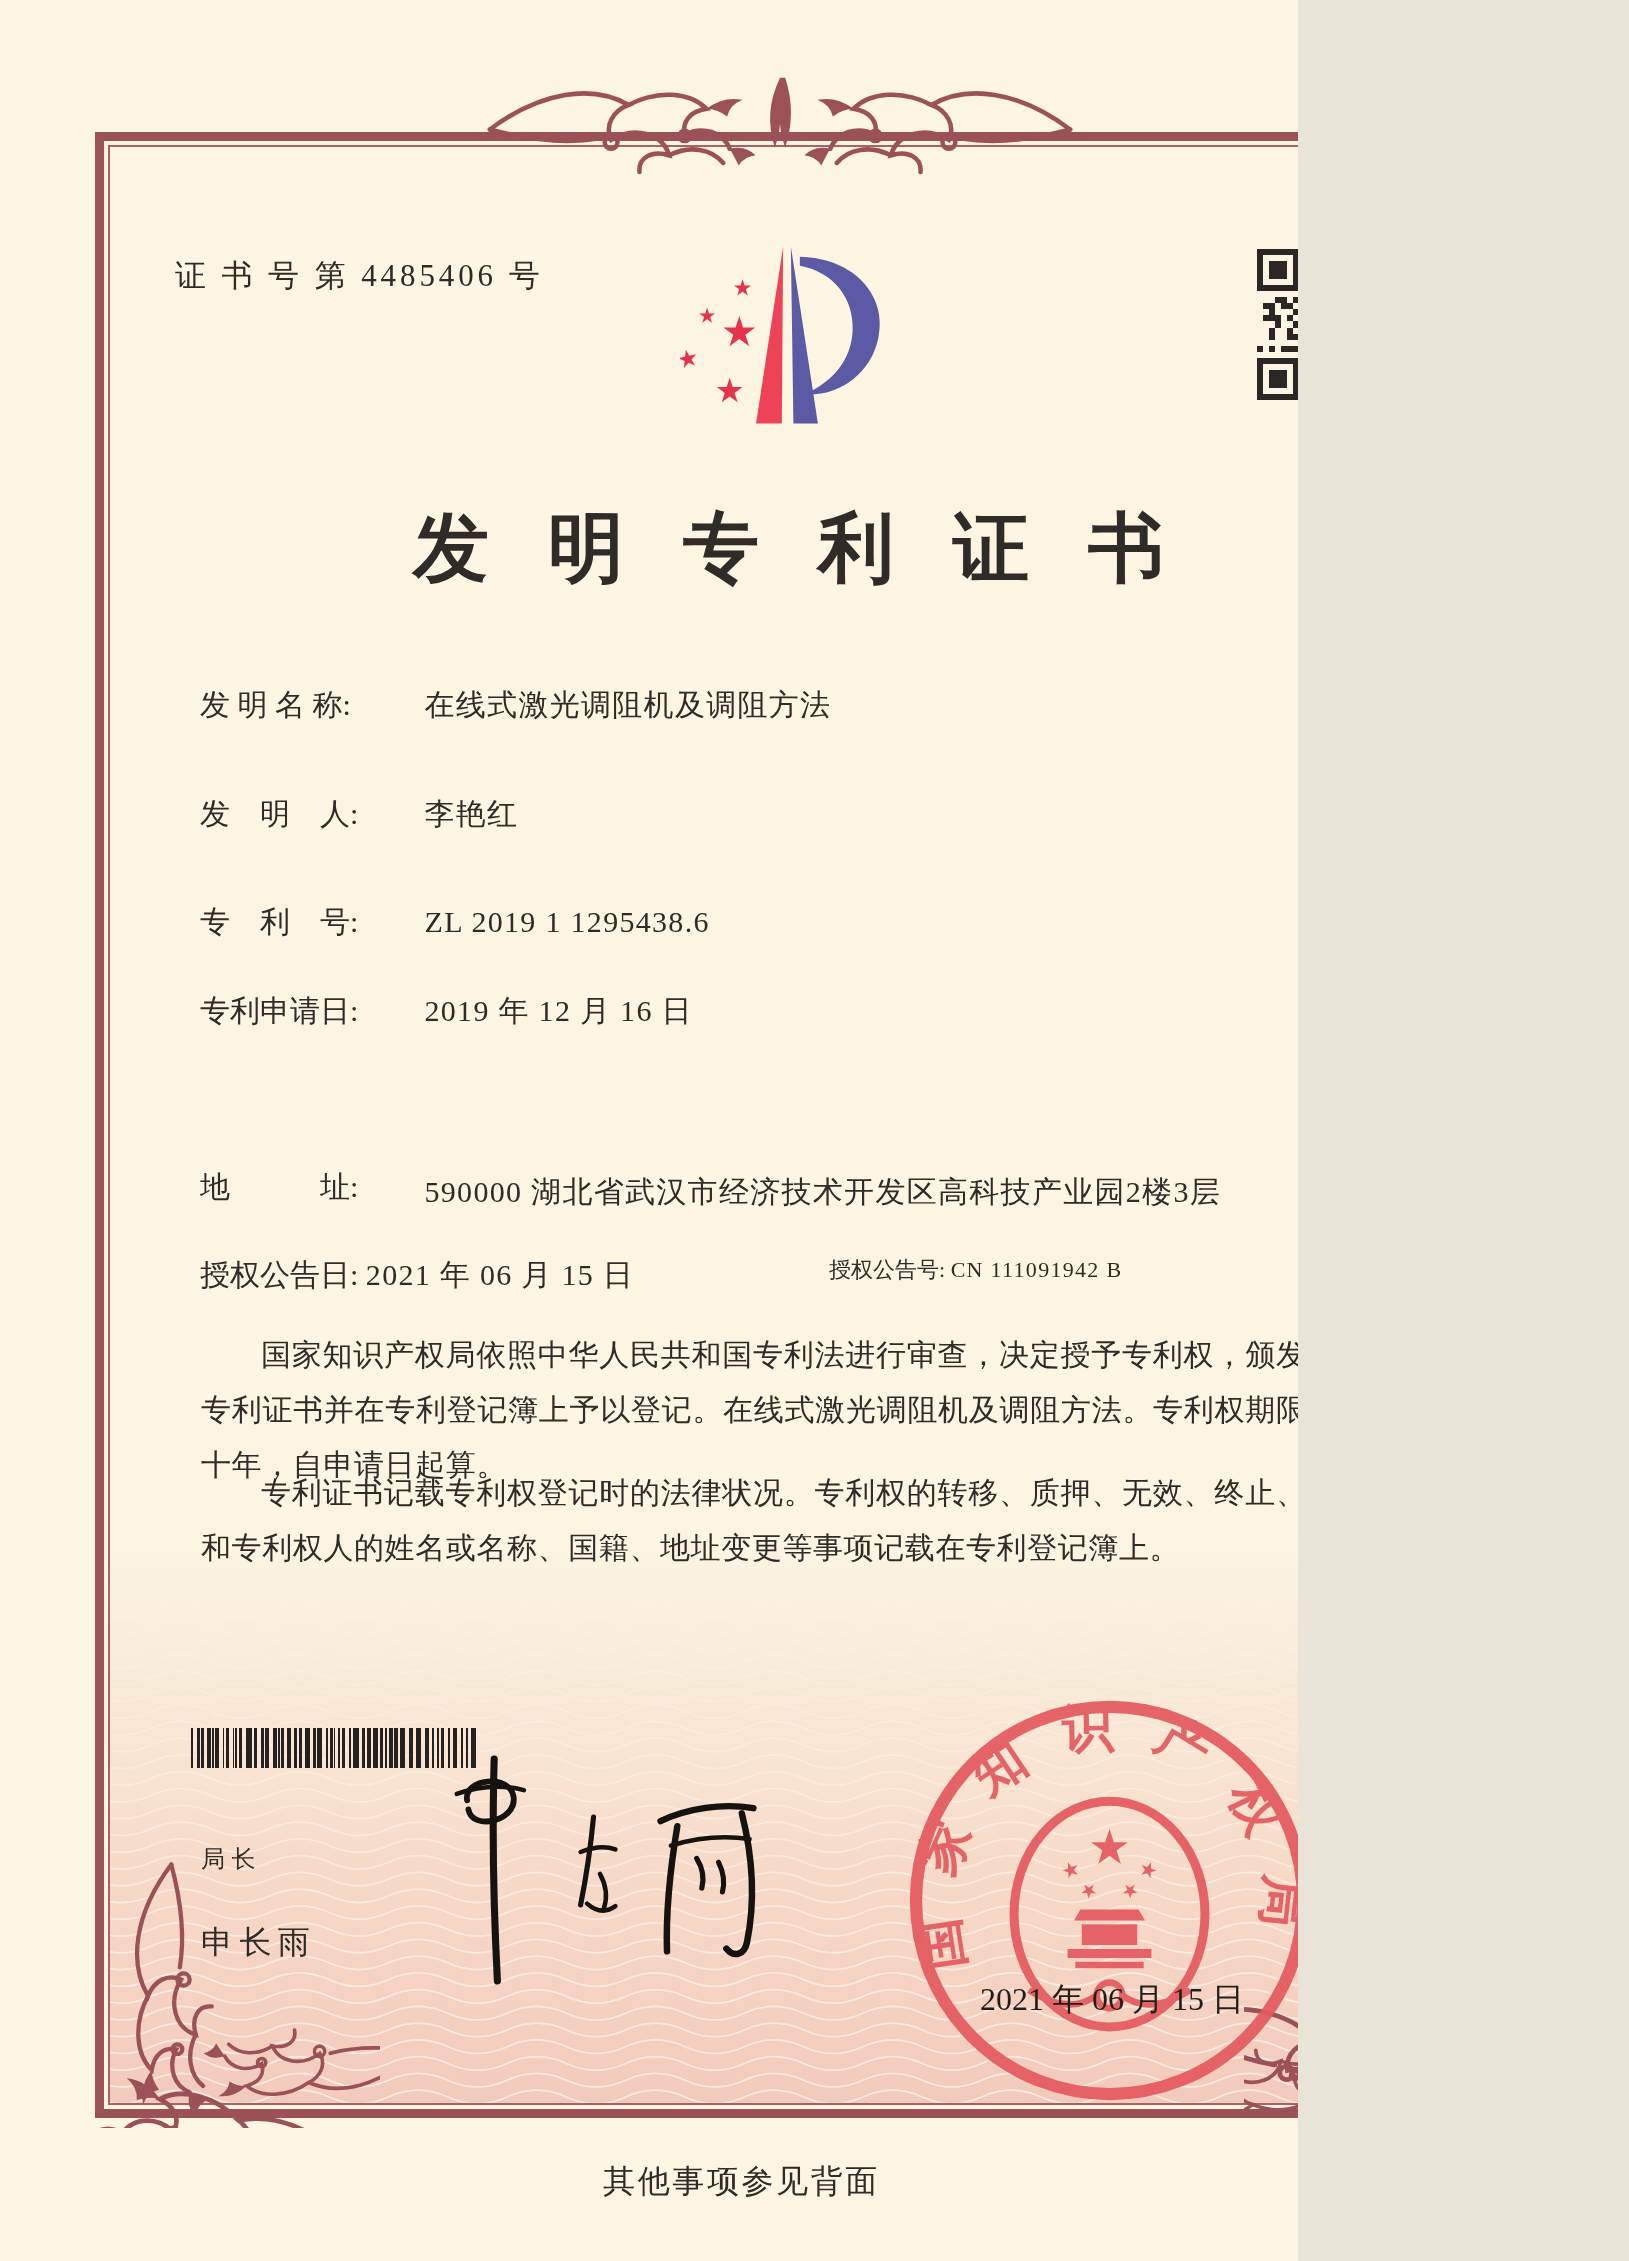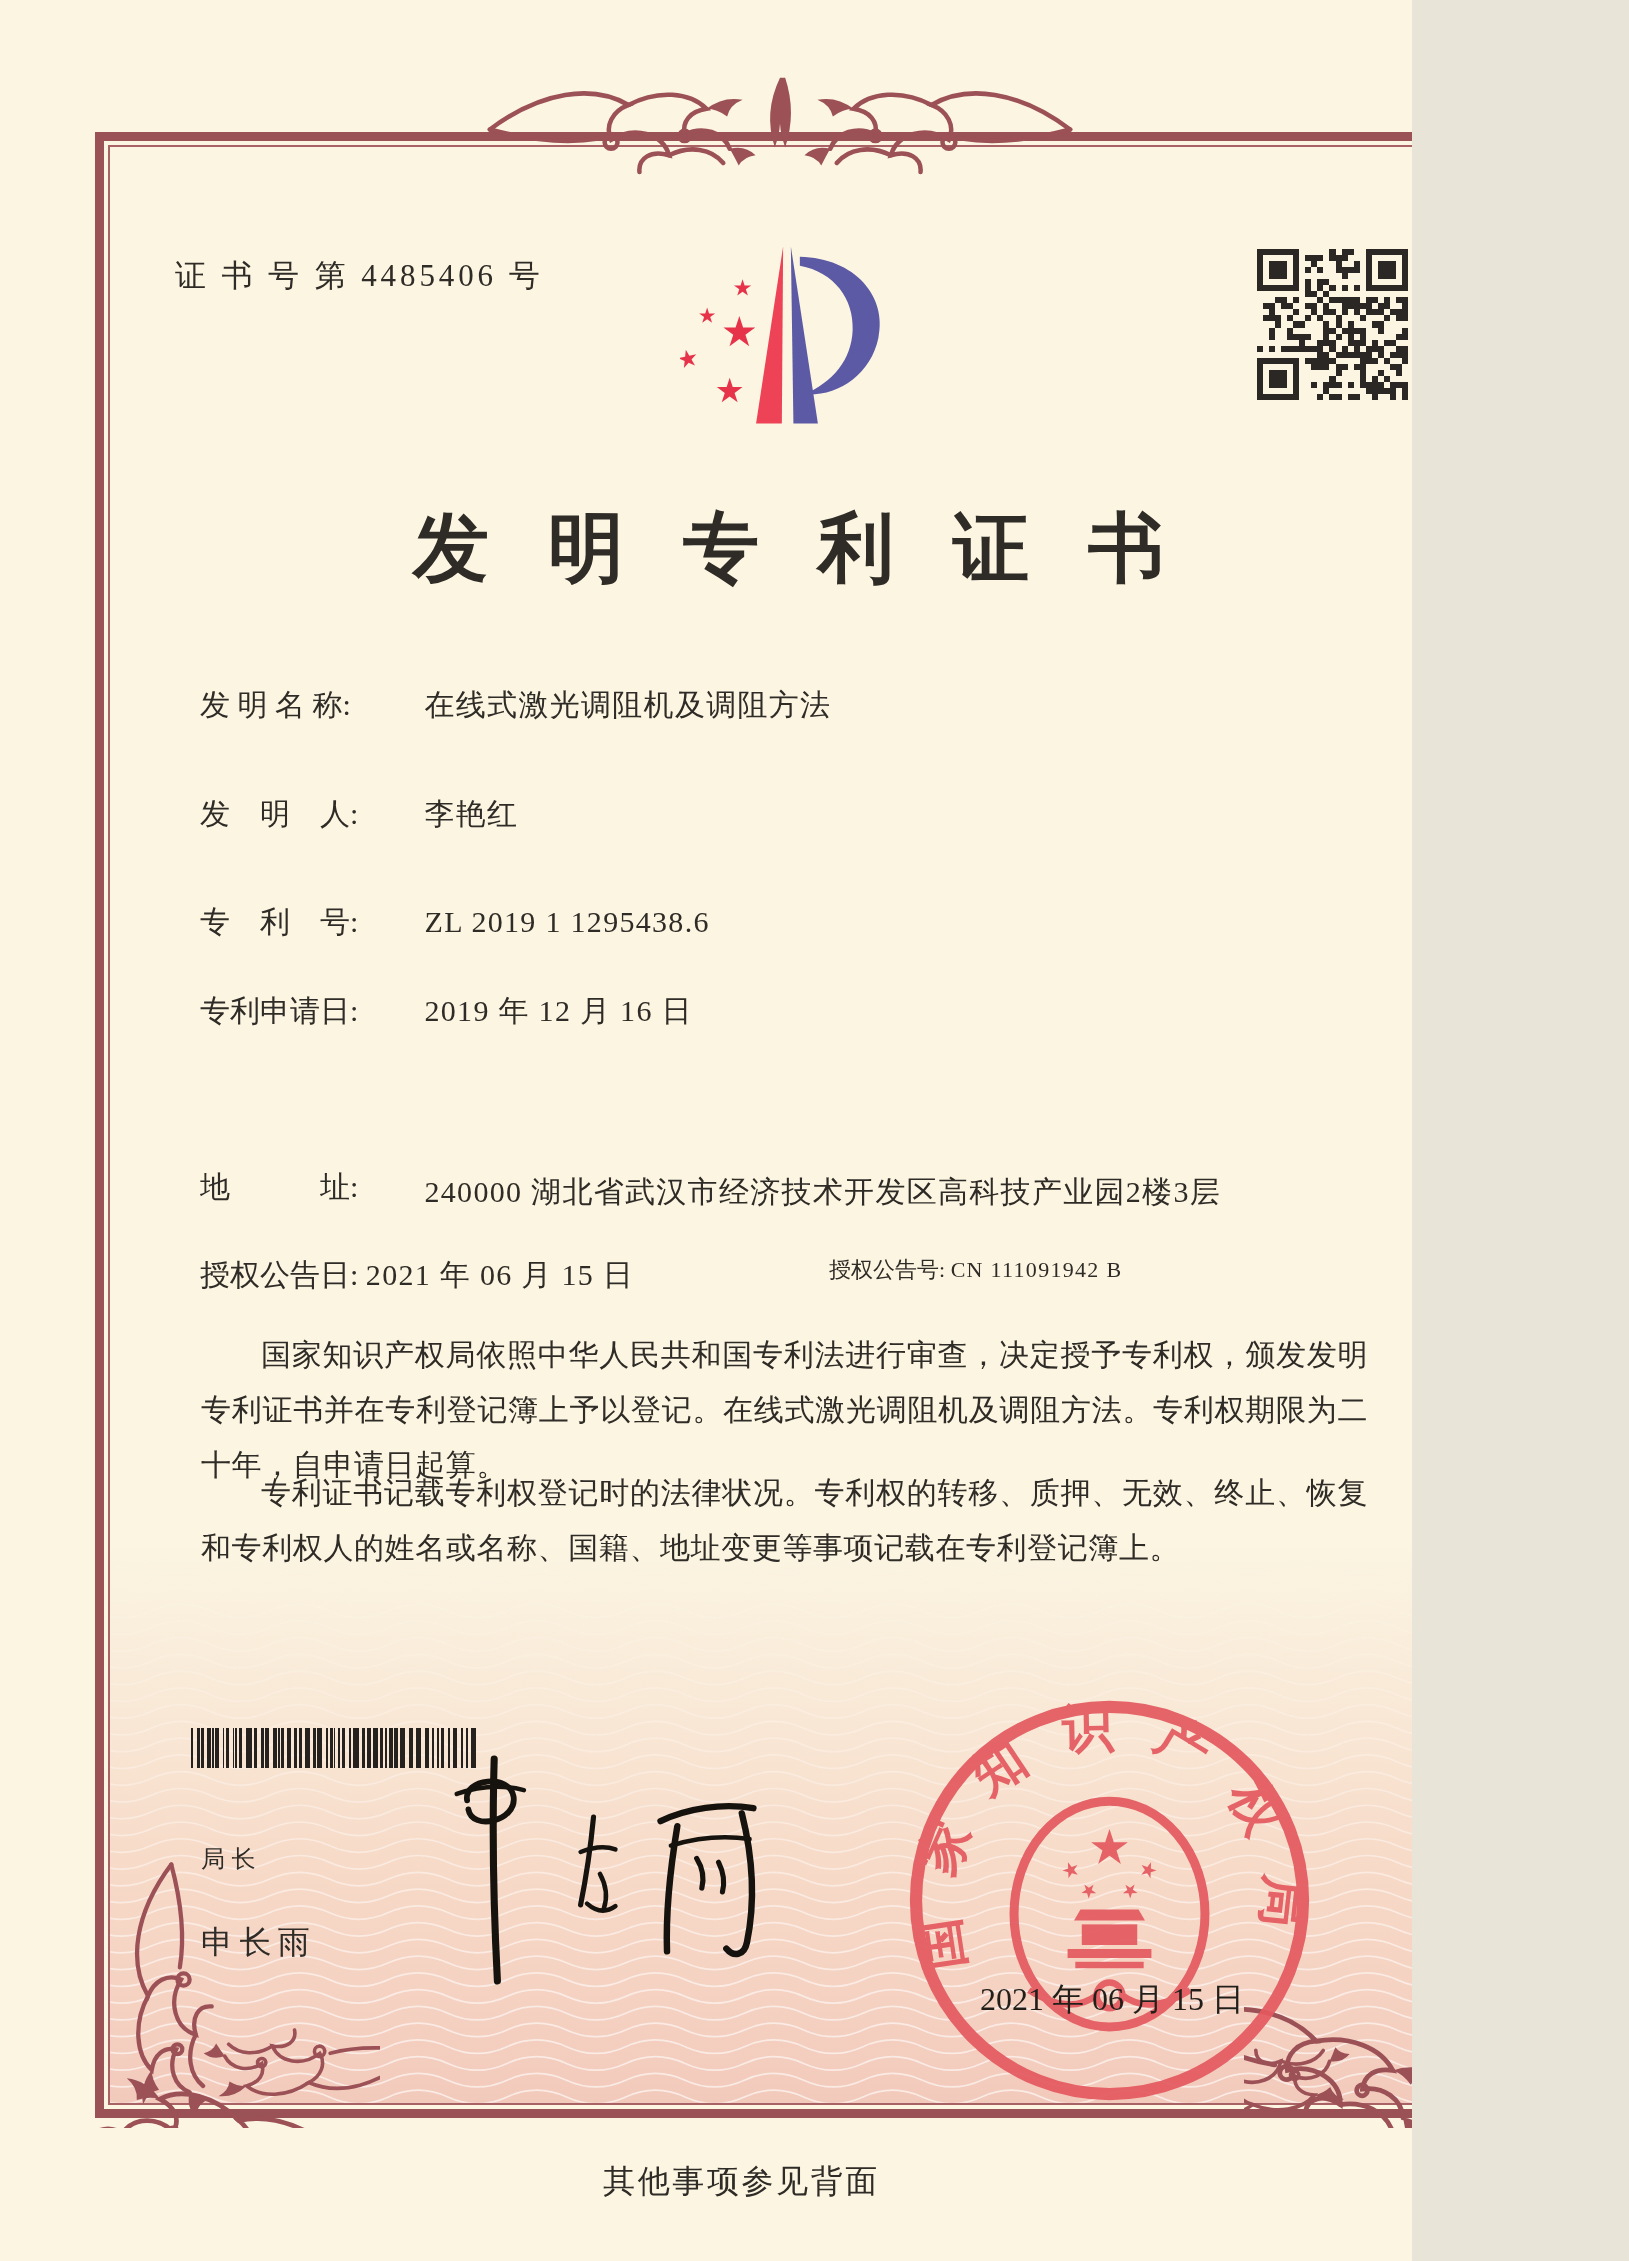--- a/index.html
+++ b/index.html
@@ -1,16 +1,16 @@
 <!DOCTYPE html>
 <html style="--maroon: #9a5257; --maroon2: #a96366; --sealred: #e4595f; --logored: #e73349; --logoblue: #5c59a5; --ink: #2f2b26;font-size:10.3px"><head>
 <meta charset="utf-8">
 <style>
   html,body{margin:0;padding:0;background:#e8e4d8;}
-  #page{position:relative;width:1412px;height:2261px;background:#fbf5e2;overflow:hidden;
+  #page{position:relative;width:1298px;height:2261px;background:#fbf5e2;overflow:hidden;
         font-family:"Liberation Serif","DejaVu Serif",serif;color:#2f2b26;}
   .abs{position:absolute;}
   
   #frame{left:95px;top:132px;width:1370px;height:1986px;border:9px solid var(--maroon);
          box-sizing:border-box;z-index:2;pointer-events:none;}
   #frame-inner{position:absolute;left:3.9px;top:3.9px;right:3.9px;bottom:3.9px;border:2.6px solid var(--maroon2);}
   
   #pink-zone{left:110px;top:1541px;width:1339px;height:562px;z-index:1;
     background:linear-gradient(180deg,rgba(247,221,205,0) 0%,rgba(247,219,202,.45) 28%,
                rgba(246,212,194,.85) 60%,#f4cfc0 88%,#f2cabb 100%);}
@@ -377,21 +377,21 @@
   <div class="abs row" style="top:902px">
     <span class="lab">专　利　号:</span>
     <span class="val">ZL 2019 1 1295438.6</span>
   </div>
   <div class="abs row" style="top:991px">
     <span class="lab">专利申请日:</span>
     <span class="val">2019 年 12 月 16 日</span>
   </div>
   <div class="abs row" id="row-addr" style="top:1167px">
     <span class="lab">地　　　址:</span>
-    <span class="val">240000 湖北省武汉市经济技术开发区高科技产业园2楼3层</span>
+    <span class="val">590000 湖北省武汉市经济技术开发区高科技产业园2楼3层</span>
   </div>
   <div class="abs row" style="top:1255px">
     <span class="lab" style="min-width:0">授权公告日:</span>
     <span class="val">2021 年 06 月 15 日</span>
   </div>
   <div id="grant-no-l" class="abs">
     <span>授权公告号:</span>
     <span class="val">CN 111091942 B</span>
   </div>
 

